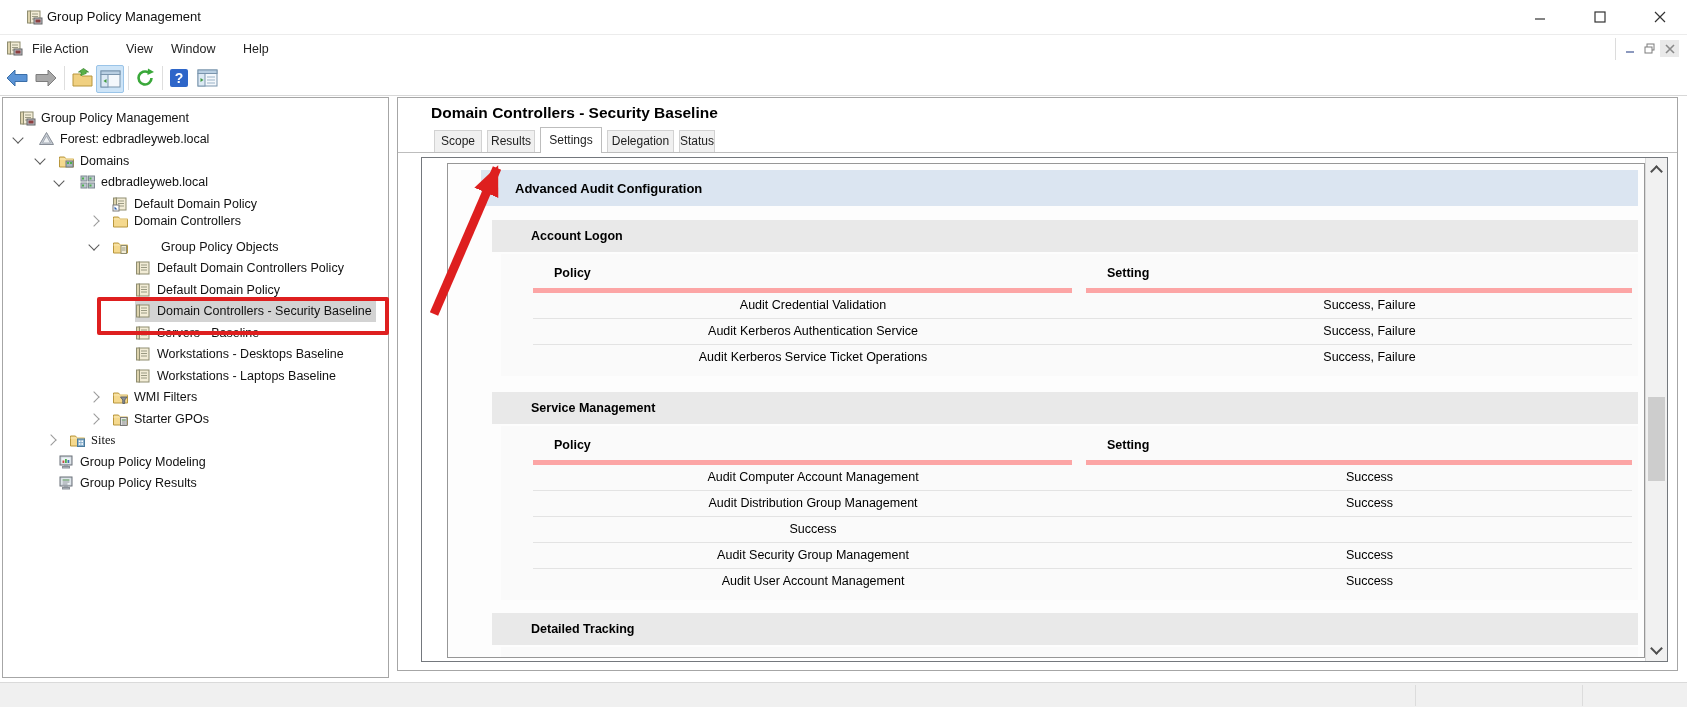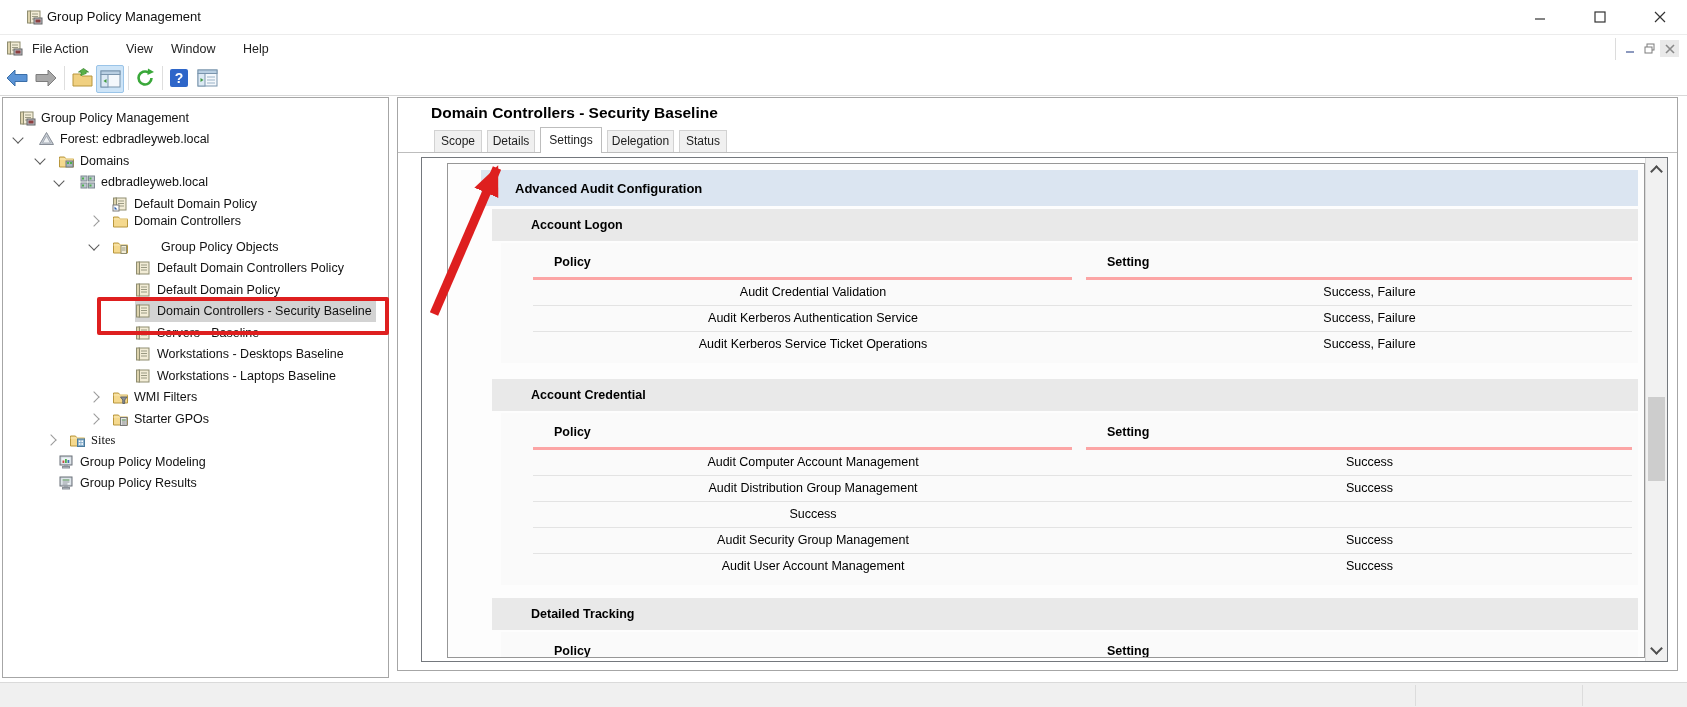--- a/index.html
+++ b/index.html
@@ -50,26 +50,26 @@
   .tabline{position:absolute;left:0px;top:54px;width:1279px;height:1px;background:#bdbdbd;}
   .tab{position:absolute;box-sizing:border-box;text-align:center;font-size:12px;color:#222;
        background:#f0f0f0;border:1px solid #d2d2d2;border-bottom:none;top:32px;height:22px;line-height:21px;}
   .tab.active{background:#fff;border:1px solid #bdbdbd;border-bottom:none;top:29px;height:26px;line-height:25px;z-index:3;}
 
   
   .repframe{position:absolute;left:23px;top:59px;width:1247px;height:505px;border:1px solid #74787d;background:#fff;box-sizing:border-box;}
   .repdoc{position:absolute;left:25px;top:5px;right:22px;bottom:3px;border:1px solid #979797;background:#fdfdfd;overflow:hidden;box-sizing:border-box;padding:6px 6px 0 33px;}
   .band-top{height:36px;background:#dbe5f1;display:flex;align-items:center;font-size:13px;font-weight:bold;padding-left:34px;box-sizing:border-box;}
   .rsection{margin-left:11px;}
-  .band-sec{height:32px;margin-top:3px;background:#e9e9e9;display:flex;align-items:center;font-size:12.5px;font-weight:bold;padding-left:39px;box-sizing:border-box;}
+  .band-sec{height:32px;margin-top:14px;background:#e9e9e9;display:flex;align-items:center;font-size:12.5px;font-weight:bold;padding-left:39px;box-sizing:border-box;}
   .band-sec.gap16{margin-top:16px;}
   .band-sec.gap13{margin-top:13px;}
   .ptable{margin-left:9px;margin-top:2px;background:#fafafa;padding-bottom:6px;}
   .thead{display:grid;grid-template-columns:539px 1fr;margin:0 6px 0 32px;column-gap:14px;padding-top:12px;}
-  .thead .hcell{font-size:12.5px;font-weight:bold;padding:0 0 8px 21px;border-bottom:3px solid #fca5a5;}
+  .thead .hcell{font-size:12.5px;font-weight:bold;padding:0 0 8px 21px;border-bottom:5px solid #fca5a5;}
   .trowr{display:grid;grid-template-columns:539px 1fr;margin:0 6px 0 32px;column-gap:14px;border-bottom:1px solid #e3e3e3;}
   .trowr:last-child{border-bottom:none;}
   .trowr .cell{font-size:12.5px;padding:6px 0 6px 21px;height:13px;line-height:13px;text-align:center;}
 
   
   .rsb{position:absolute;top:0;right:0;width:21px;bottom:0;background:#f1f1f1;border-left:1px solid #d9d9d9;}
   .rsb .btn{position:absolute;left:0;width:21px;height:22px;display:flex;align-items:center;justify-content:center;}
   .rsb .c{width:7px;height:7px;border-right:2px solid #4e4e4e;border-bottom:2px solid #4e4e4e;display:inline-block;}
   .rsb .up{transform:rotate(-135deg);margin-top:4px;}
   .rsb .dn{transform:rotate(45deg);margin-top:-3px;}
@@ -468,24 +468,24 @@
         <span class="tlabel">Group Policy Results</span>
       </span>
     </div>
   </div>
 
 <div class="abs rightpane">
   <div class="pane-title">Domain Controllers - Security Baseline</div>
   <div class="tabline"></div>
   <div id="tabs">
       <div class="tab" style="left: 36px; width: 48px;">Scope</div>
-      <div class="tab" style="left: 89px; width: 48px;">Details</div>
+      <div class="tab" style="left: 89px; width: 48px;">Results</div>
       <div class="tab active" style="left: 142px; width: 62px;">Settings</div>
       <div class="tab" style="left: 209px; width: 67px;">Delegation</div>
-      <div class="tab" style="left: 281px; width: 48px;">Status</div>
+      <div class="tab" style="left: 281px; width: 36px;">Status</div>
     </div>
 
   <div class="repframe">
     <div class="repdoc" id="repdoc">
       <div class="band-top">Advanced Audit Configuration</div>
       <div id="repsections">
           <div class="rsection">
             <div class="band-sec">Account Logon</div>
             <div class="ptable">
               <div class="thead">
@@ -500,21 +500,21 @@
                 <div class="cell">Audit Kerberos Authentication Service</div>
                 <div class="cell">Success, Failure</div>
               </div>
               <div class="trowr">
                 <div class="cell">Audit Kerberos Service Ticket Operations</div>
                 <div class="cell">Success, Failure</div>
               </div>
             </div>
           </div>
           <div class="rsection">
-            <div class="band-sec gap16">Account Credential</div>
+            <div class="band-sec gap16">Service Management</div>
             <div class="ptable">
               <div class="thead">
                 <div class="hcell">Policy</div>
                 <div class="hcell">Setting</div>
               </div>
               <div class="trowr">
                 <div class="cell">Audit Computer Account Management</div>
                 <div class="cell">Success</div>
               </div>
               <div class="trowr">

